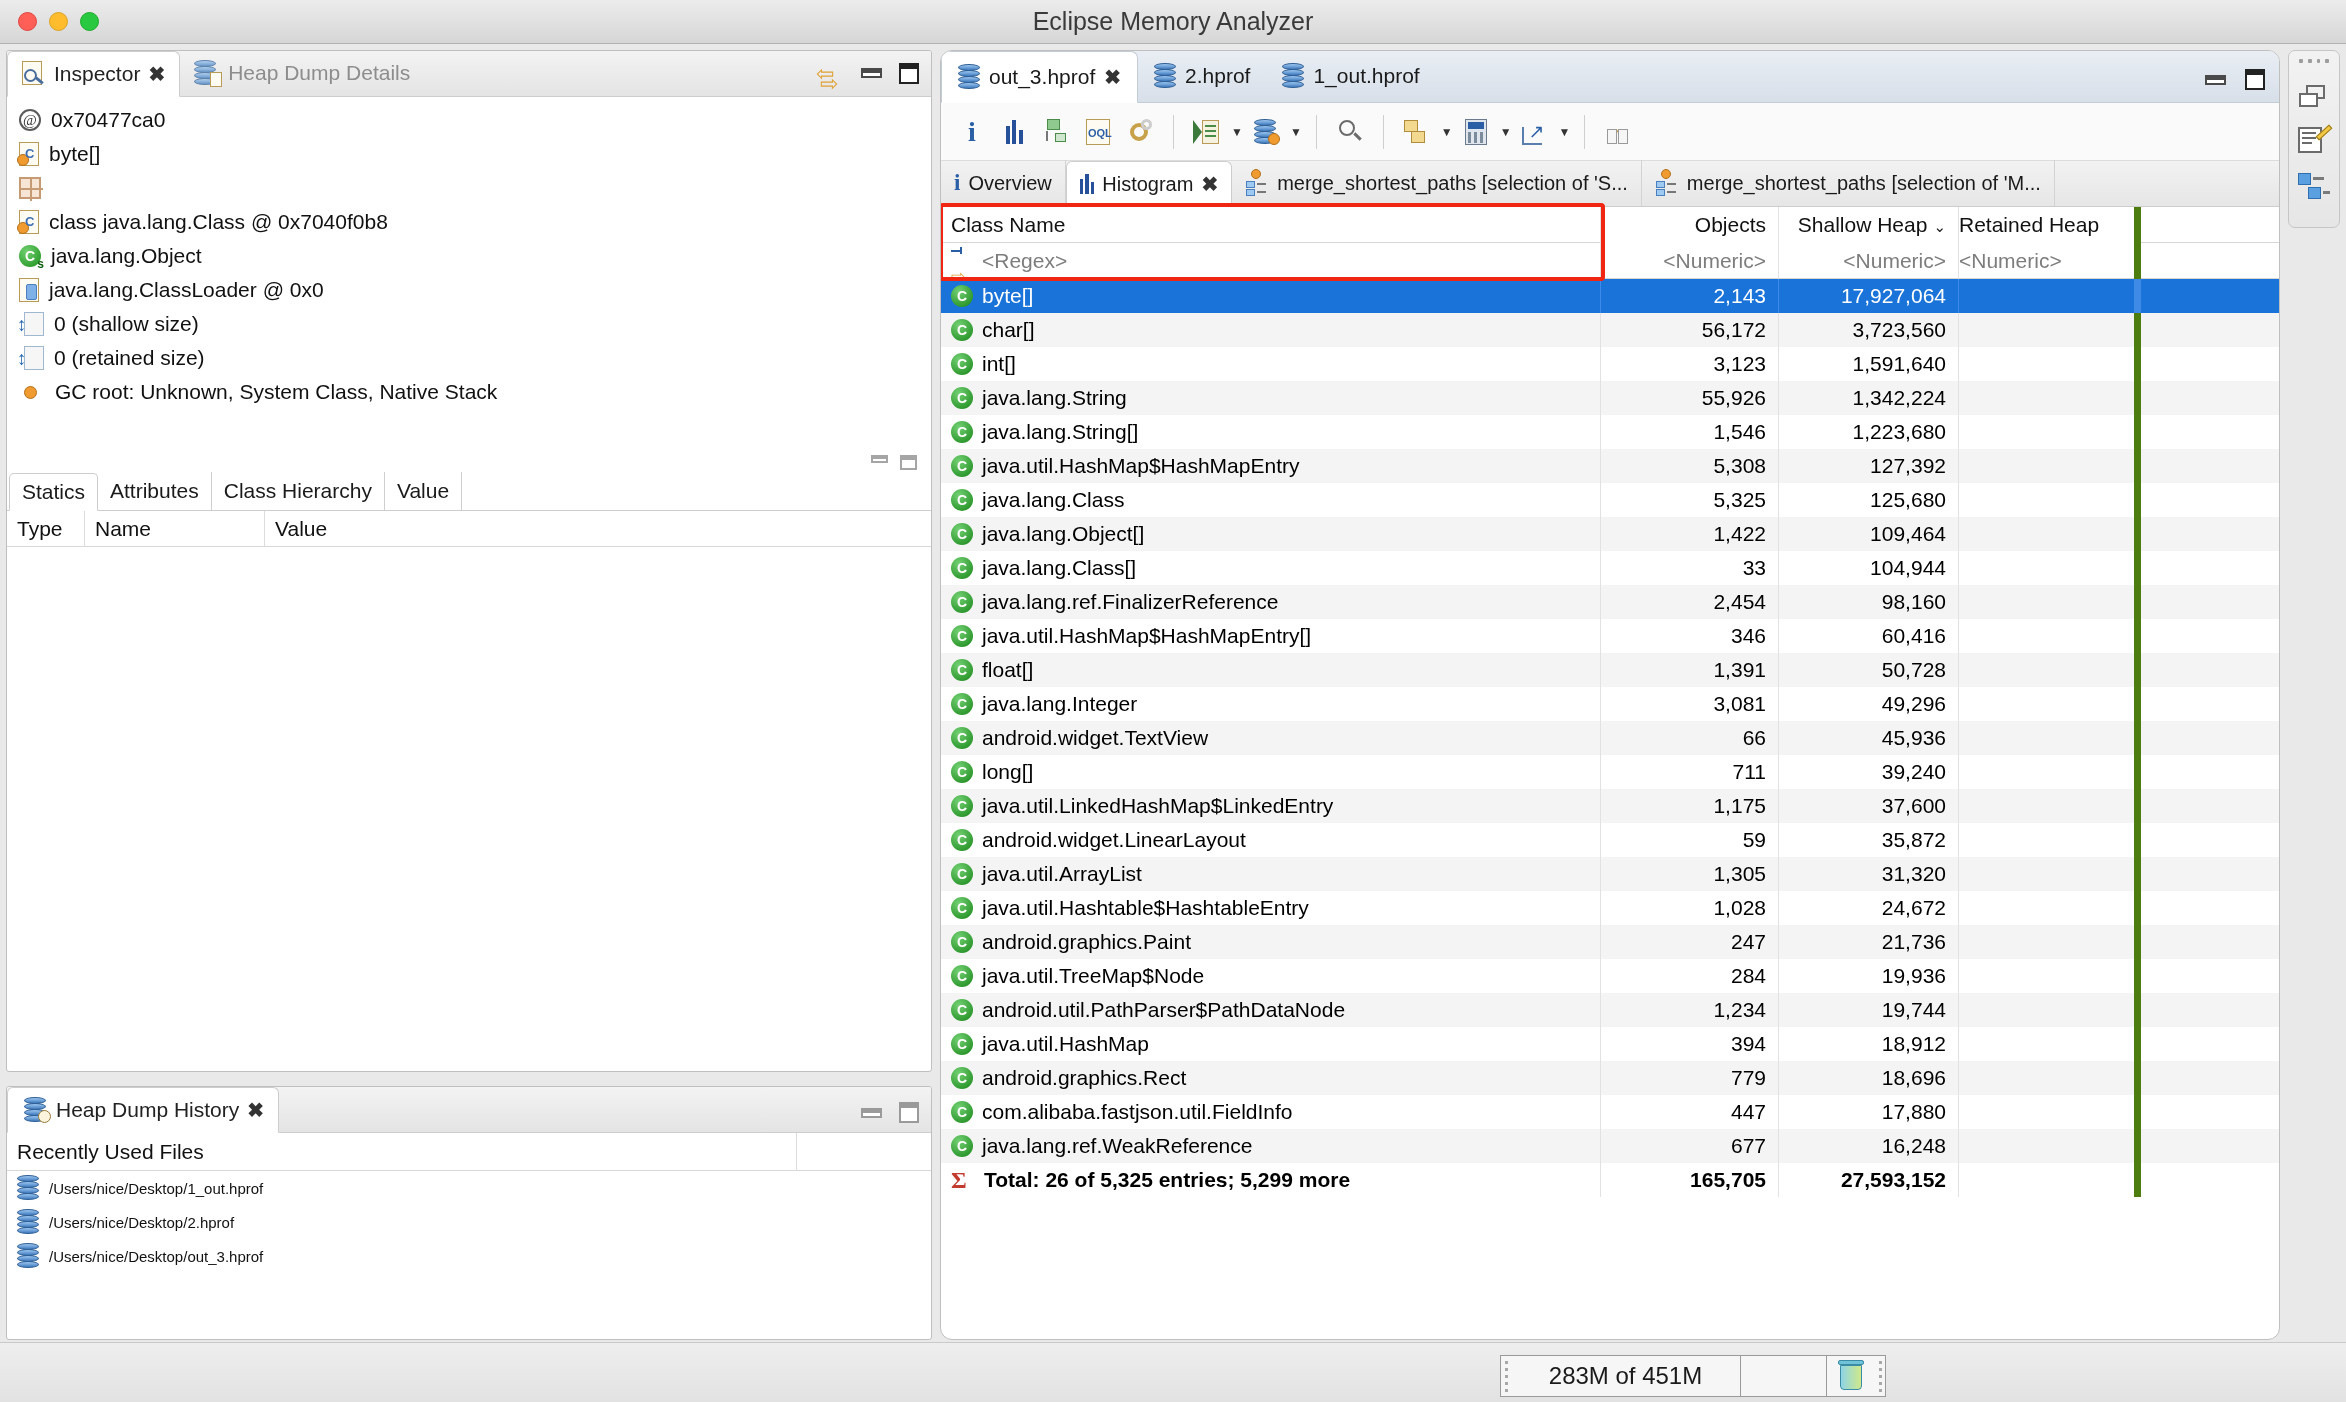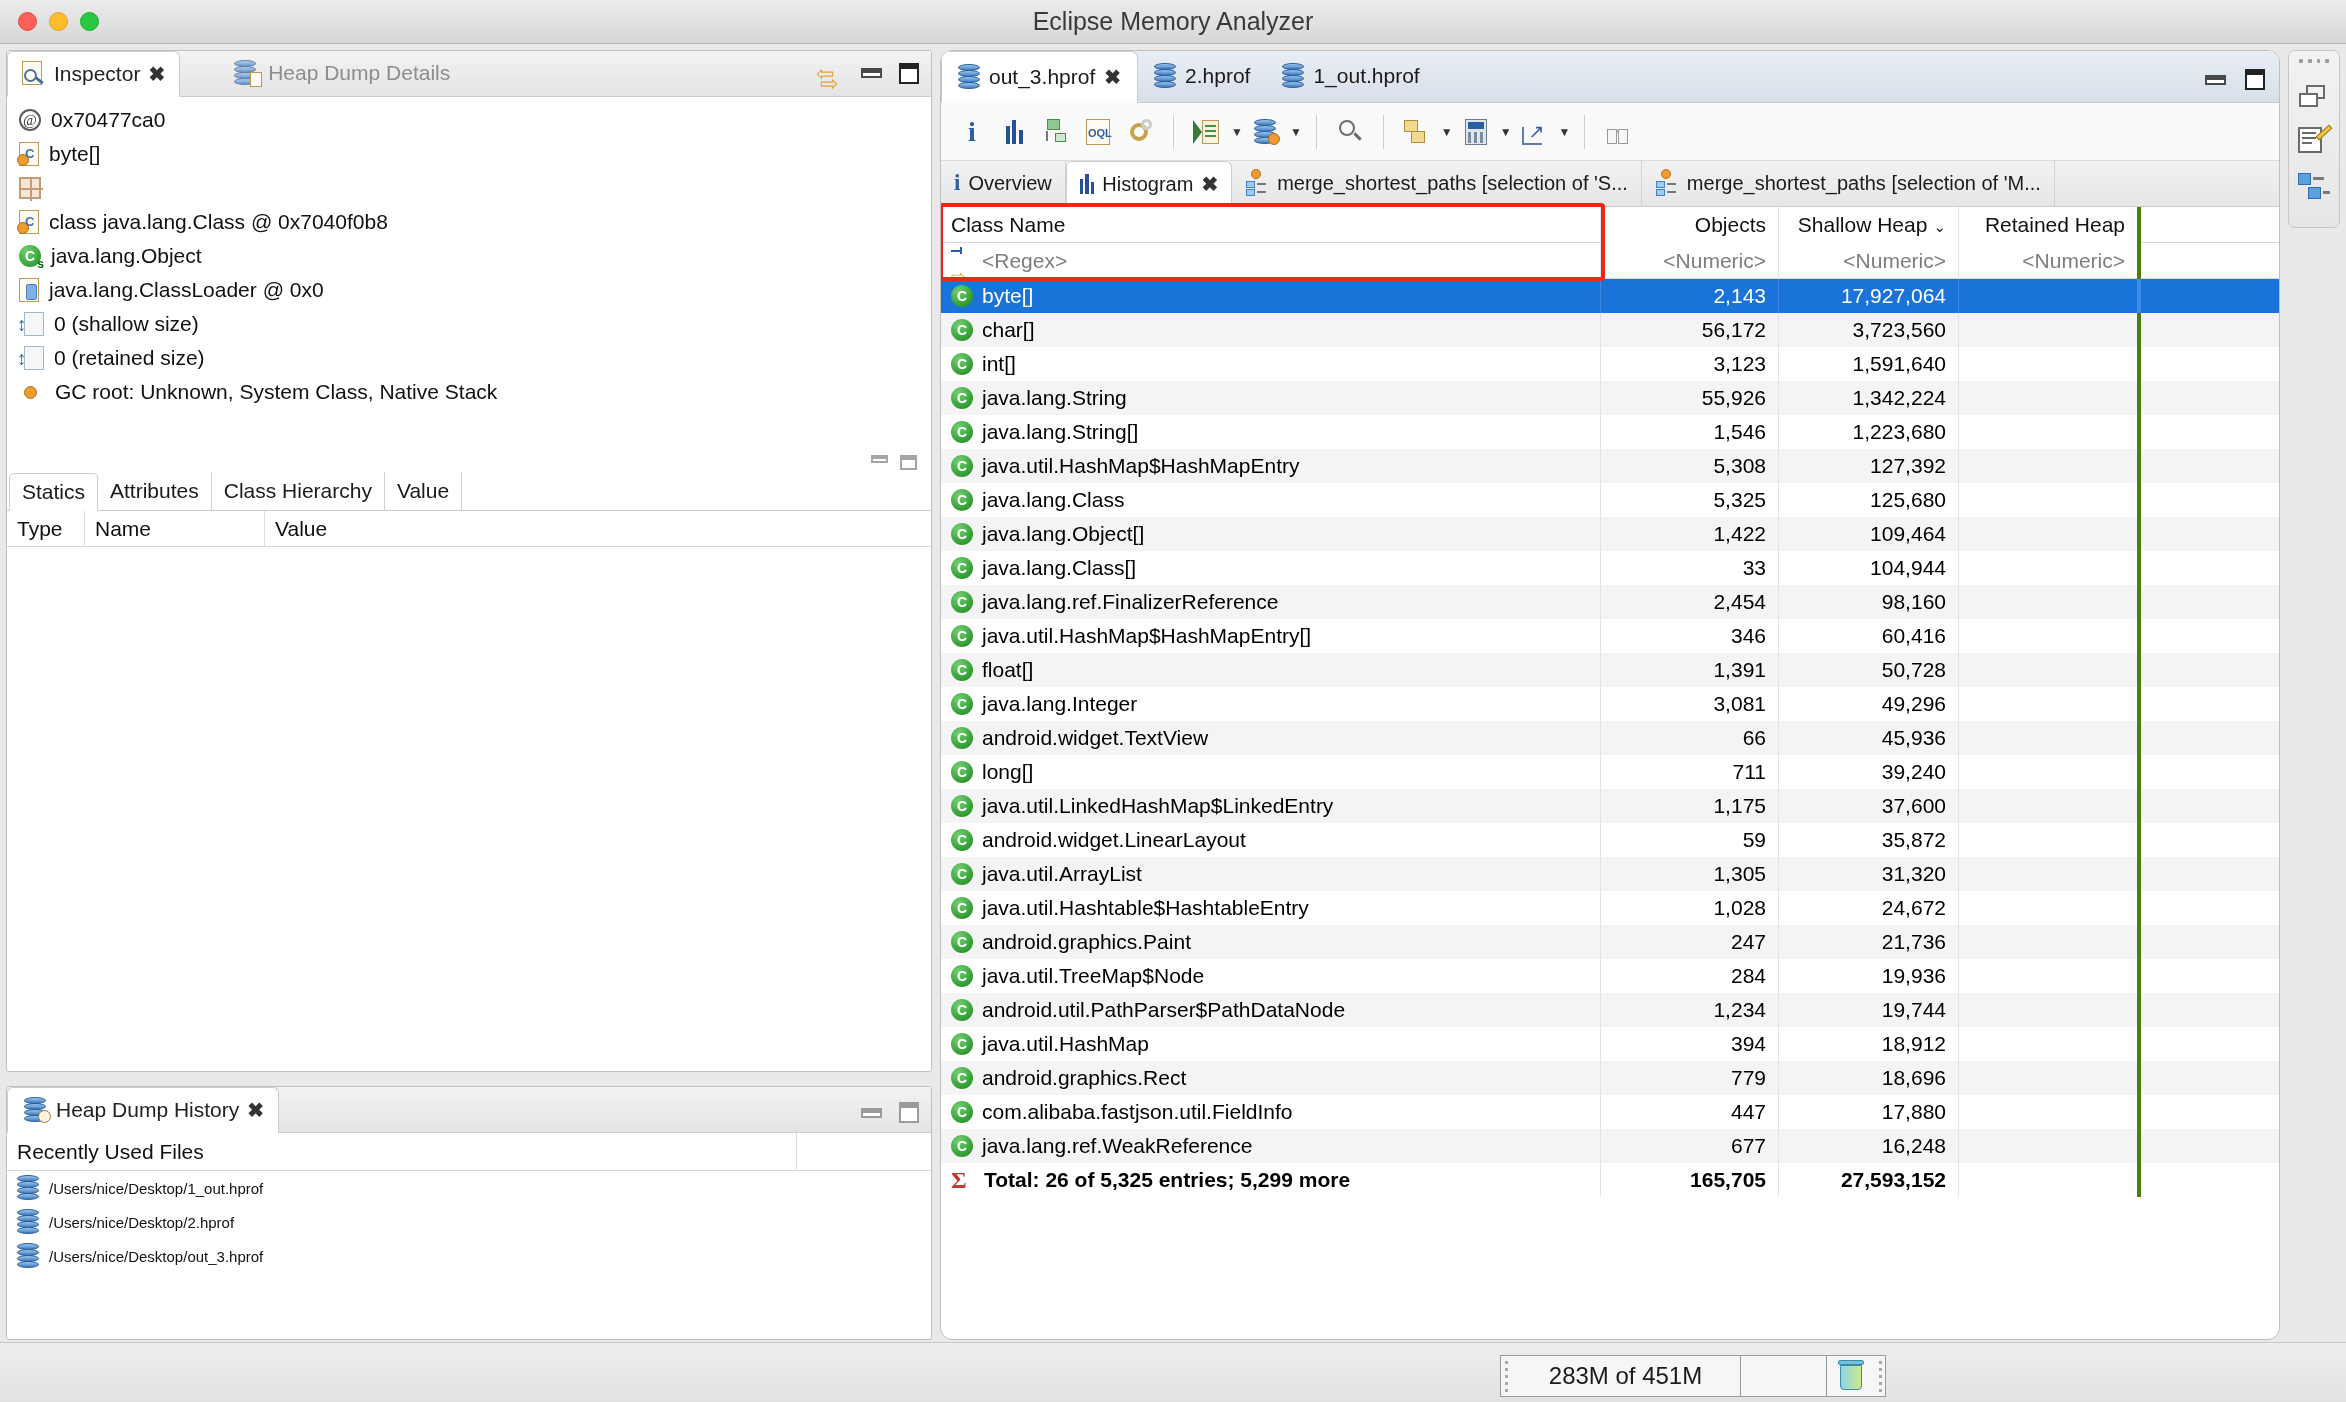--- a/index.html
+++ b/index.html
@@ -48,21 +48,20 @@
     position: absolute;
     overflow: hidden;
   }
 
   .vp-tabbar {
     height: 46px;
     background: linear-gradient(to bottom,#f3f3f3,#e4e4e4);
     border-bottom: 1px solid #cdcdcd;
     display: flex; align-items: flex-end;
     position: relative;
-    gap: 40px;
   }
   .vp-tab {
     height: 46px; display: flex; align-items: center; gap: 8px;
     padding: 0 14px; font-size: 21px; color: #222;
     border-top-left-radius: 6px; border-top-right-radius: 6px;
   }
   .vp-tab.active {
     background: #fff;
     border: 1px solid #cdcdcd; border-bottom: 1px solid #fff;
     margin-bottom: -1px;
@@ -275,21 +274,21 @@
     border-bottom-color: #fff; margin-bottom: -1px;
     border-top-left-radius: 6px; border-top-right-radius: 6px;
   }
 
   
   #table-wrap { position: relative; }
   .trow { display: flex; height: 34px; align-items: center; font-size: 21px; }
   .c-name { width: 660px; display: flex; align-items: center; gap: 9px; padding-left: 10px; border-right: 1px solid #e2e2e2; height: 34px;}
   .c-obj  { width: 178px; text-align: right; padding-right: 12px; border-right: 1px solid #e2e2e2; height: 34px; line-height: 34px;}
   .c-sh   { width: 180px; text-align: right; padding-right: 12px; border-right: 1px solid #e2e2e2; height: 34px; line-height: 34px;}
-  .c-ret  { width: 182px; text-align: right; padding-right: 12px; border-right: 4px solid #4d7c0f; height: 34px; line-height: 34px;}
+  .c-ret  { width: 182px; text-align: left; padding-right: 12px; border-right: 7px solid #4d7c0f; height: 34px; line-height: 34px;}
   .c-tail { flex: 1; height: 34px; }
 
   #thead .trow { height: 36px; background: #fff; color: #111; border-bottom: 1px solid #d6d6d6;}
   #thead .c-name, #thead .c-obj, #thead .c-sh, #thead .c-ret { height: 36px; line-height: 36px; }
   #thead .c-obj, #thead .c-sh, #thead .c-ret { background: #fff; }
   .sortmark { font-size: 15px; margin-left: 6px; }
 
   #filterrow .trow { height: 36px; color: #7d7d7d; border-bottom: 1px solid #d6d6d6;}
   #filterrow .c-name, #filterrow .c-obj, #filterrow .c-sh, #filterrow .c-ret { height: 36px; line-height:36px; }
 

